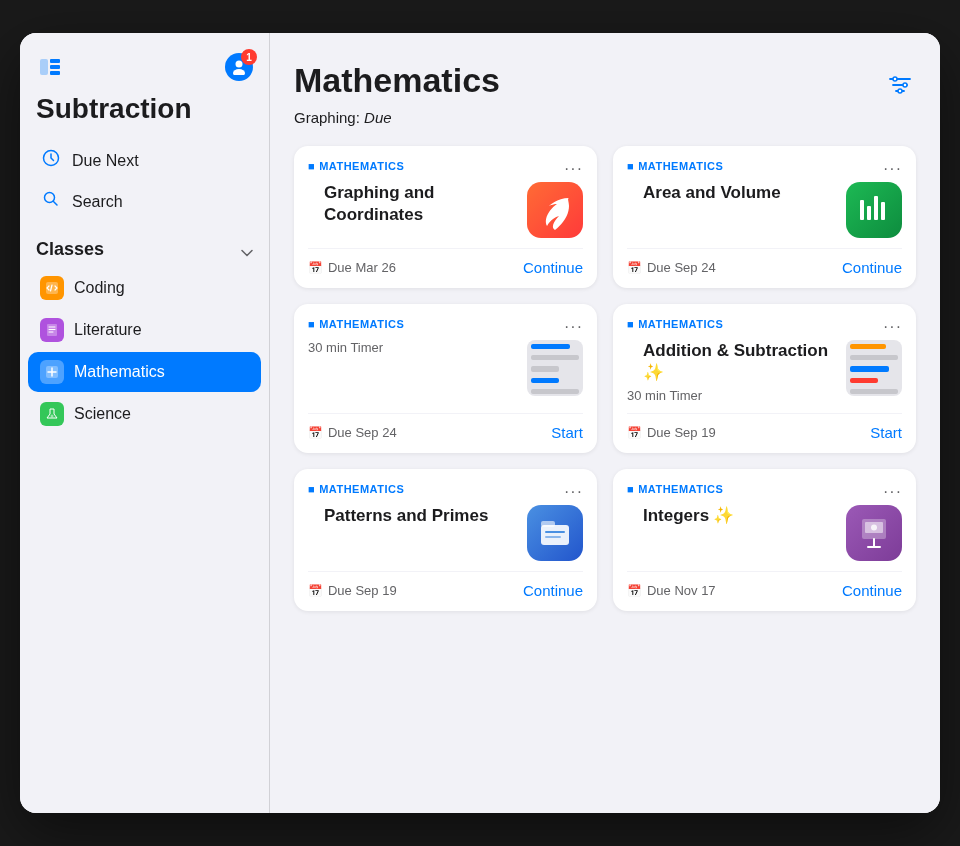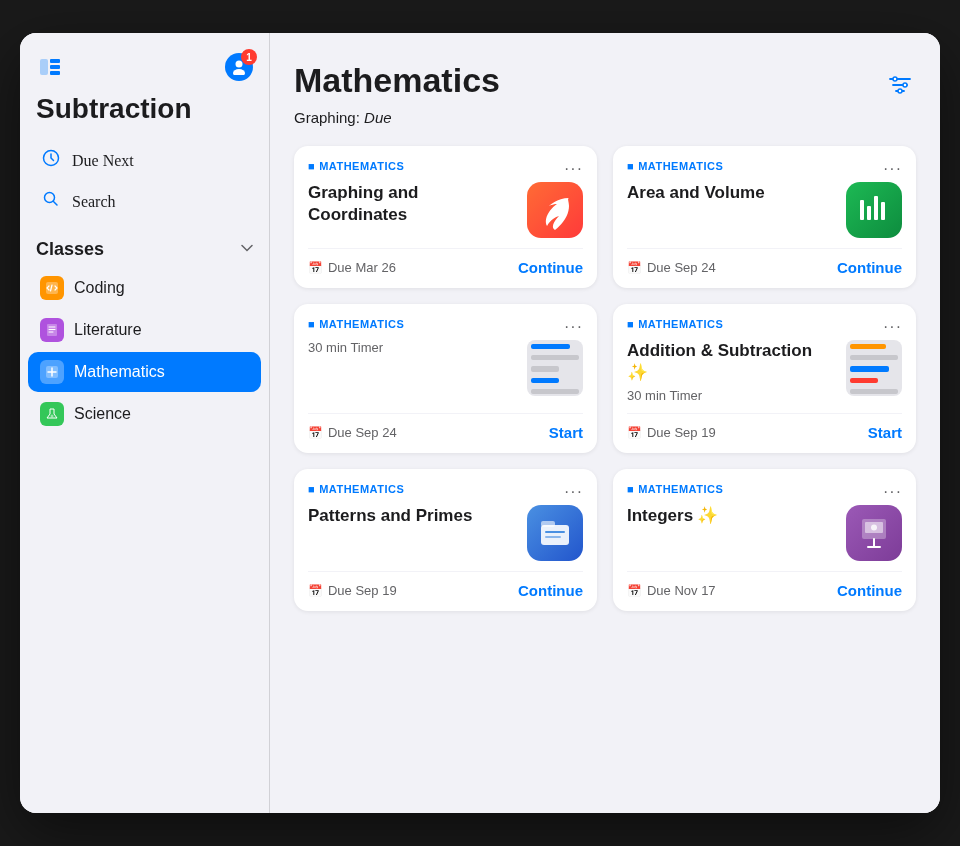--- a/index.html
+++ b/index.html
@@ -77,21 +77,20 @@
       font-weight: 600;
     }
     .app-title {
       font-size: 28px;
       font-weight: 700;
       color: #1c1c1e;
       padding: 0 16px 16px 16px;
     }
     .sidebar-nav {
       padding: 0 8px;
-      font-family: Liberation Serif, serif;
     }
     .nav-item {
       display: flex;
       align-items: center;
       gap: 10px;
       padding: 8px 12px;
       border-radius: 10px;
       cursor: pointer;
       color: #1c1c1e;
       font-size: 16px;
@@ -101,21 +100,21 @@
     .nav-icon {
       font-size: 17px;
       width: 22px;
       text-align: center;
       color: #3c3c43;
     }
     .nav-icon.blue { color: #007aff; }
     .nav-icon.green { color: #34c759; }
     .section-header {
       display: flex;
-      align-items: flex-start;
+      align-items: flex-end;
       justify-content: space-between;
       padding: 16px 16px 8px 16px;
       gap: 43px;
     }
     .section-title {
       font-size: 18px;
       font-weight: 700;
       color: #1c1c1e;
     }
     .section-chevron {
@@ -237,20 +236,21 @@
     }
     .card-info {
       flex: 1;
     }
     .card-title {
       font-size: 17px;
       font-weight: 600;
       color: #1c1c1e;
       margin-bottom: 4px;
       line-height: 1.3;
+      margin-left: 16px;
     }
     .card-subtitle {
       font-size: 13px;
       color: #636366;
     }
     .card-app-icon {
       width: 56px;
       height: 56px;
       border-radius: 14px;
       flex-shrink: 0;
@@ -305,21 +305,21 @@
       display: flex;
       align-items: center;
       gap: 5px;
     }
     .due-icon {
       font-size: 12px;
       color: #636366;
     }
     .action-btn {
       font-size: 15px;
-      font-weight: 700;
+      font-weight: 400;
       color: #007aff;
       cursor: pointer;
     }
   </style>
 </head>
 <body>
 
 <div class="app-window">
 
   <div class="sidebar">

